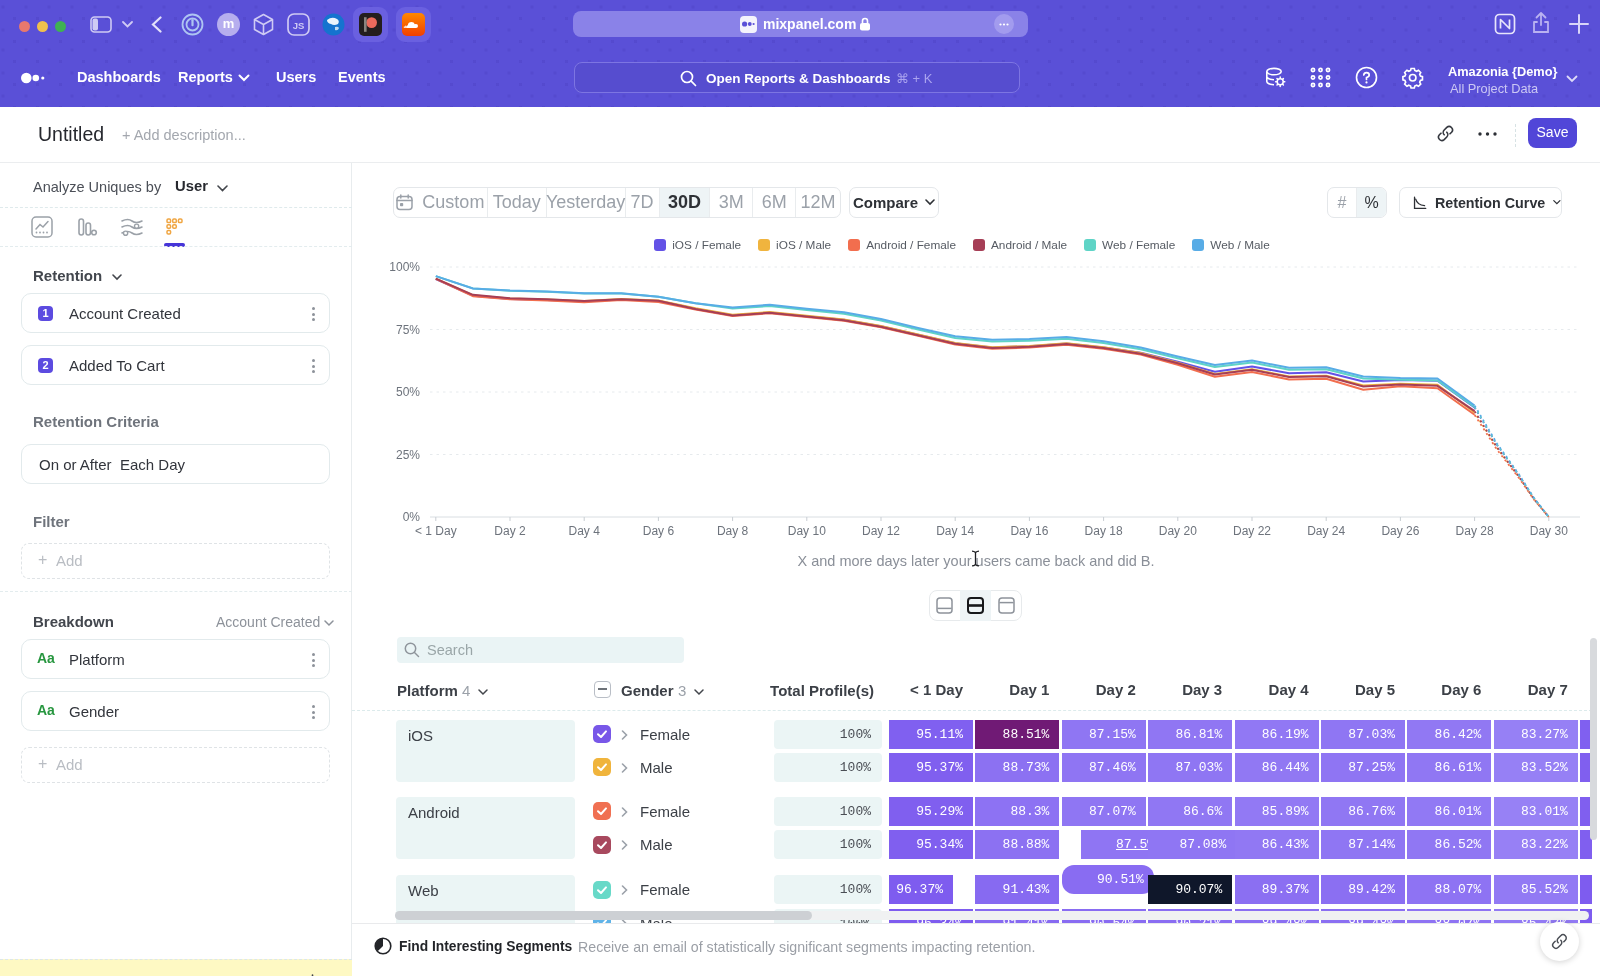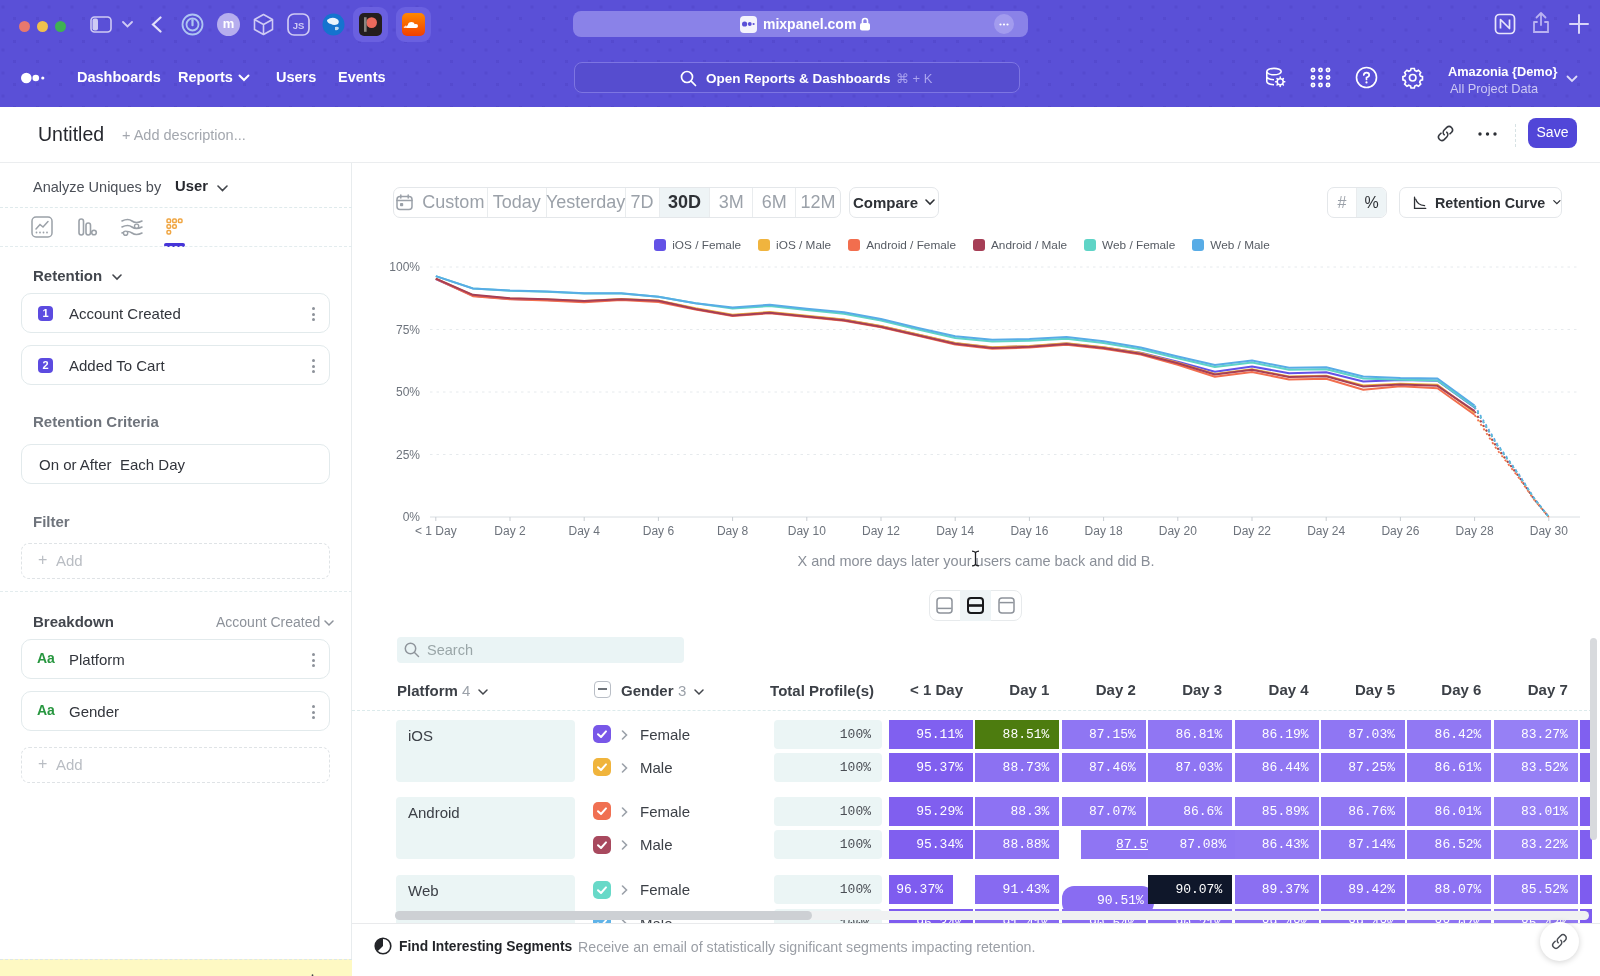--- a/index.html
+++ b/index.html
@@ -514,21 +514,21 @@
         <path d="M3 7.2 L6 10 L11 4.4" fill="none" stroke="#fff" stroke-width="2" stroke-linecap="round" stroke-linejoin="round"></path>
       </svg>
     </span>
 <svg class="abs" style="left:269px;top:104.5px;" width="7" height="10" viewBox="0 0 7 10">
       <path d="M1.5 1 L5.5 5 L1.5 9" fill="none" stroke="#9ba1a9" stroke-width="1.6" stroke-linecap="round"></path>
     </svg>
 <span class="rlabel" style="left:288px;top:100.5px;">Female</span>
 <div class="tealband" style="left:422px;top:94.5px;width:108px;height:29px;"></div>
 <span class="abs mono" style="left:422px;top:101.5px;width:97px;text-align:right;font-size:13px;color:#4a4e55;">100%</span>
 <div class="pcell" style="left:537.0px;top:94.5px;width:84.0px;background:#8060f0;">95.11%</div>
-<div class="pcell" style="left:623.4px;top:94.5px;width:84.0px;background:#4d7c0f;">88.51%</div>
+<div class="pcell" style="left:623.4px;top:94.5px;width:84.0px;background:#701a75;">88.51%</div>
 <div class="pcell" style="left:709.8px;top:94.5px;width:84.0px;background:#8f76f3;">87.15%</div>
 <div class="pcell" style="left:796.2px;top:94.5px;width:84.0px;background:#9076f3;">86.81%</div>
 <div class="pcell" style="left:882.5999999999999px;top:94.5px;width:84.0px;background:#9178f4;">86.19%</div>
 <div class="pcell" style="left:969.0px;top:94.5px;width:84.0px;background:#8f76f3;">87.03%</div>
 <div class="pcell" style="left:1055.4px;top:94.5px;width:84.0px;background:#9178f3;">86.42%</div>
 <div class="pcell" style="left:1141.8000000000002px;top:94.5px;width:84.0px;background:#9680f5;">83.27%</div>
 <div class="pcell" style="left:1228.2px;top:94.5px;width:12px;background:#8060f0;padding:0;"></div>
 <span class="cbx" style="left:241px;top:133.29999999999995px;background:#f0b43c;">
       <svg width="14" height="14" viewBox="0 0 14 14">
         <path d="M3 7.2 L6 10 L11 4.4" fill="none" stroke="#fff" stroke-width="2" stroke-linecap="round" stroke-linejoin="round"></path>
@@ -599,21 +599,21 @@
       </svg>
     </span>
 <svg class="abs" style="left:269px;top:260.29999999999995px;" width="7" height="10" viewBox="0 0 7 10">
       <path d="M1.5 1 L5.5 5 L1.5 9" fill="none" stroke="#9ba1a9" stroke-width="1.6" stroke-linecap="round"></path>
     </svg>
 <span class="rlabel" style="left:288px;top:256.29999999999995px;">Female</span>
 <div class="tealband" style="left:422px;top:250.29999999999995px;width:108px;height:29px;"></div>
 <span class="abs mono" style="left:422px;top:257.29999999999995px;width:97px;text-align:right;font-size:13px;color:#4a4e55;">100%</span>
 <div class="pcell" style="left:537.0px;top:250.29999999999995px;width:64px;background:#7e5cef;">96.37%</div>
 <div class="pcell" style="left:623.4px;top:250.29999999999995px;width:84.0px;background:#876af1;">91.43%</div>
-<div class="pcell" style="left:709.8px;top:261px;width:92px;background:#896cf2;border-radius:12px;">90.51%</div>
+<div class="pcell" style="left:709.8px;top:240px;width:92px;background:#896cf2;border-radius:12px;">90.51%</div>
 <div class="pcell" style="left:796.2px;top:250.29999999999995px;width:84.0px;background:#0f172a;">90.07%</div>
 <div class="pcell" style="left:882.5999999999999px;top:250.29999999999995px;width:84.0px;background:#8b6ff2;">89.37%</div>
 <div class="pcell" style="left:969.0px;top:250.29999999999995px;width:84.0px;background:#8b6ff2;">89.42%</div>
 <div class="pcell" style="left:1055.4px;top:250.29999999999995px;width:84.0px;background:#8e73f3;">88.07%</div>
 <div class="pcell" style="left:1141.8000000000002px;top:250.29999999999995px;width:84.0px;background:#927af4;">85.52%</div>
 <div class="pcell" style="left:1228.2px;top:250.29999999999995px;width:12px;background:#7e5cef;padding:0;"></div>
 <span class="cbx" style="left:241px;top:289.0999999999999px;background:#5fb3e8;">
       <svg width="14" height="14" viewBox="0 0 14 14">
         <path d="M3 7.2 L6 10 L11 4.4" fill="none" stroke="#fff" stroke-width="2" stroke-linecap="round" stroke-linejoin="round"></path>
       </svg>

